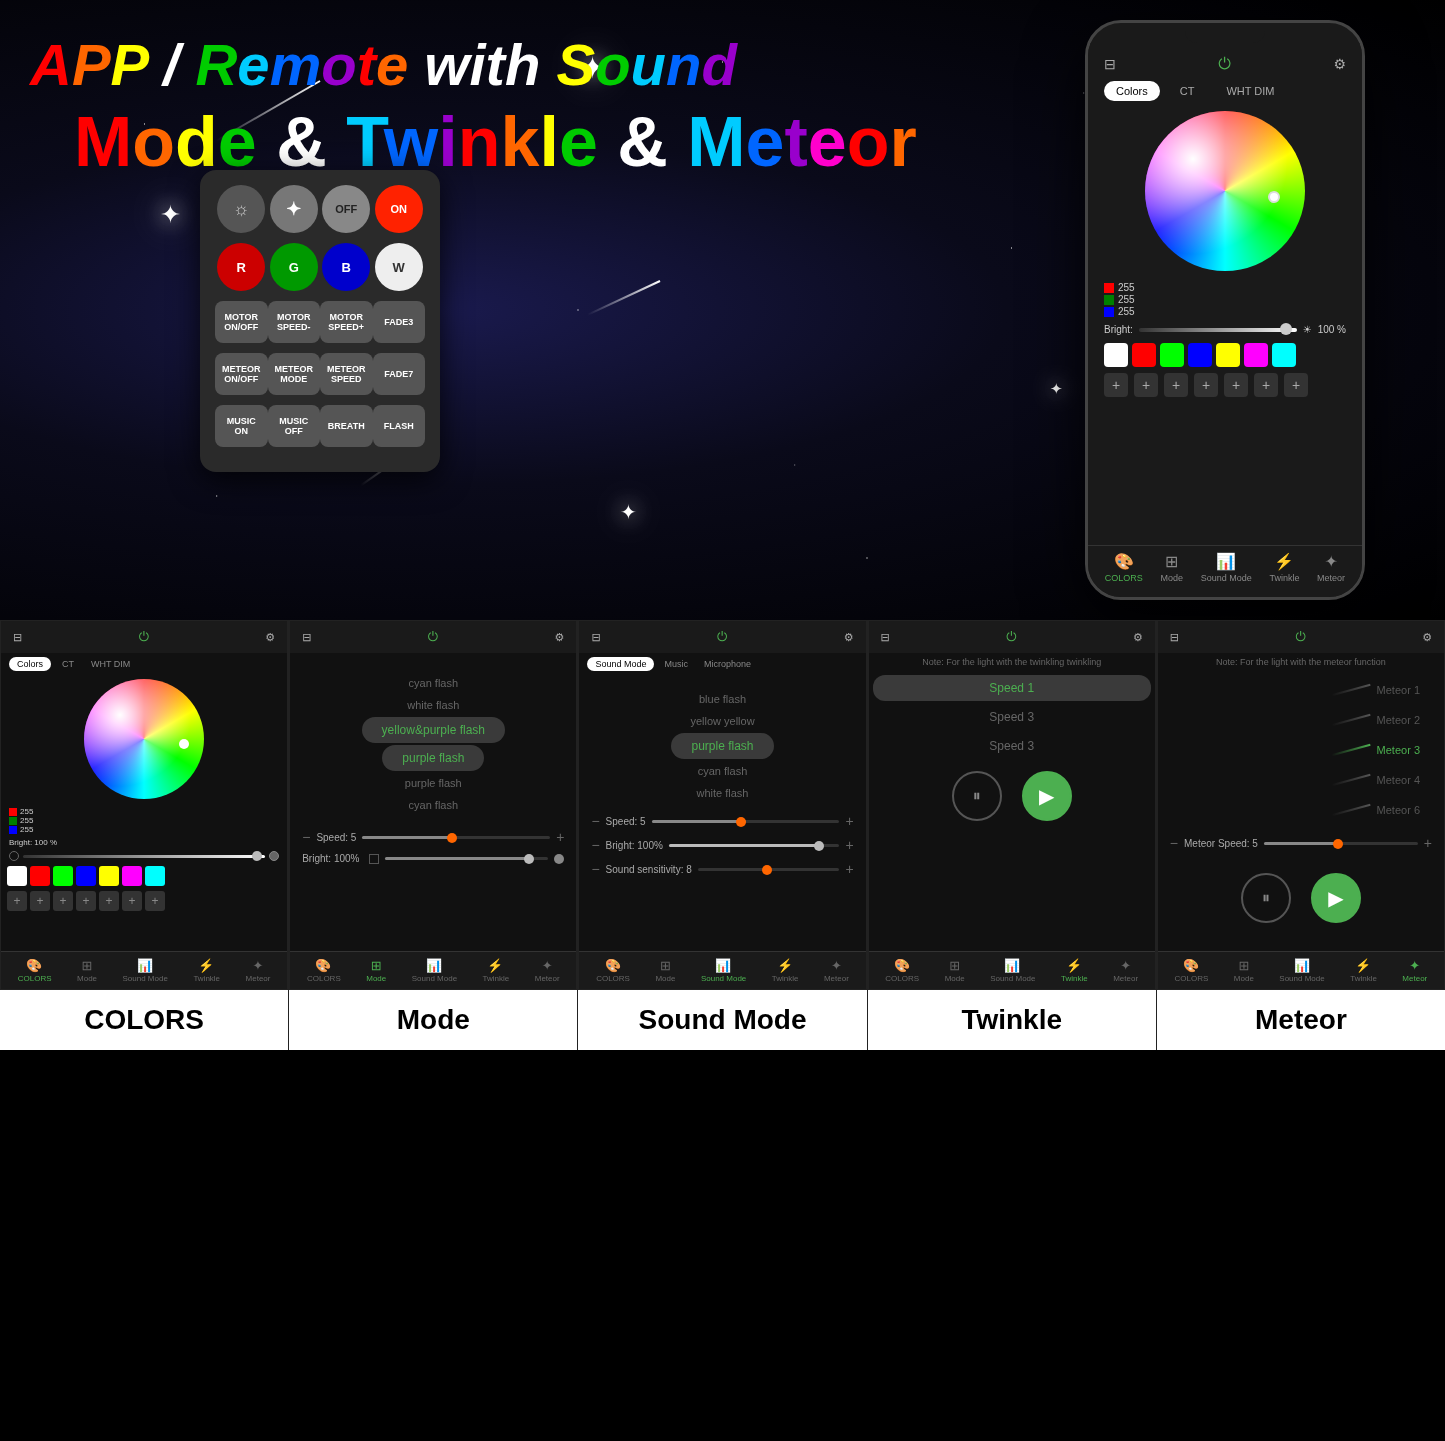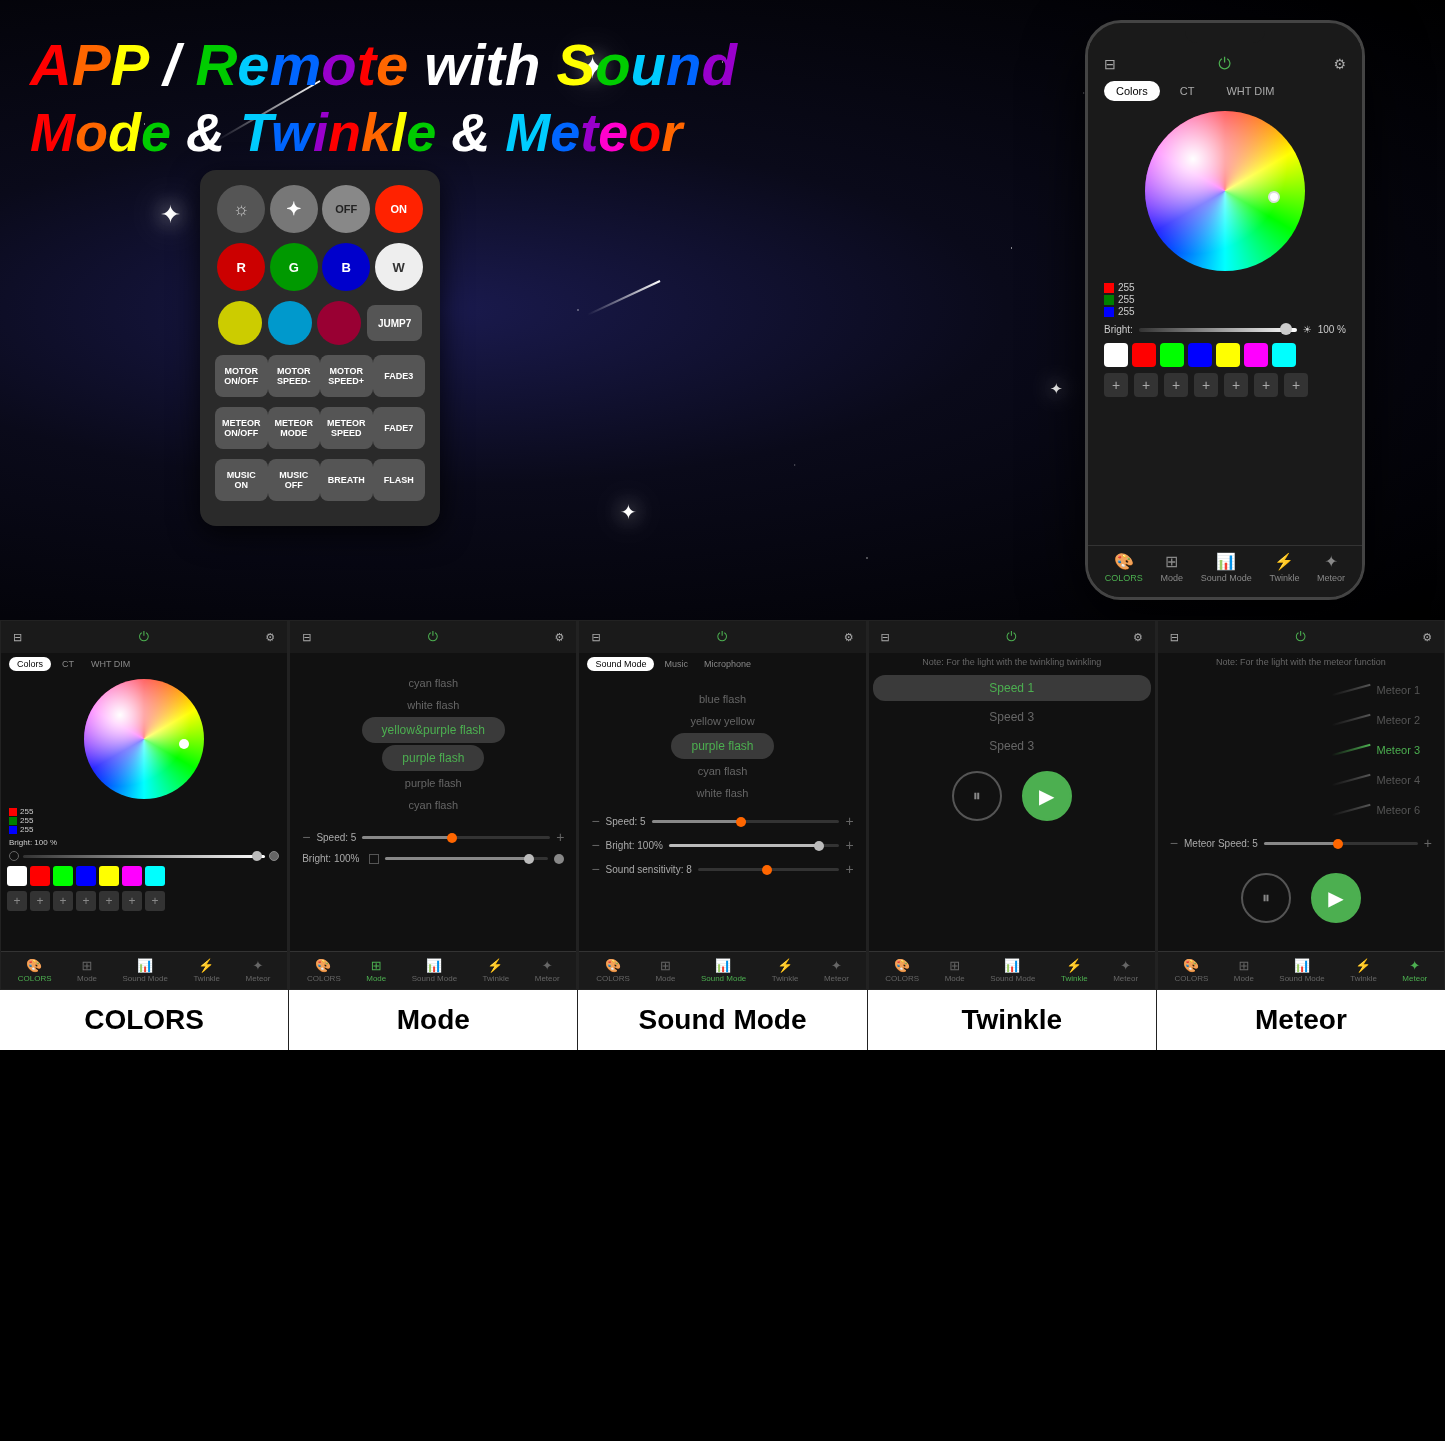--- a/index.html
+++ b/index.html
@@ -70,24 +70,24 @@
       line-height: 1.2;
     }
 
     .title-line1 {
       font-size: 58px;
       font-weight: 900;
       font-style: italic;
       font-family: 'Arial Black', Arial, sans-serif;
     }
     .title-line2 {
-      font-size: 54px;
+      font-size: 70px;
       font-weight: 900;
-      font-style: italic;
       font-family: 'Arial Black', Arial, sans-serif;
+      margin-left: 44px;
     }
 
     
     .t-red { color: #ff0000; }
     .t-orange { color: #ff6600; }
     .t-yellow { color: #ffff00; }
     .t-green { color: #00cc00; }
     .t-cyan { color: #00ccff; }
     .t-blue { color: #0066ff; }
     .t-purple { color: #9900cc; }
@@ -639,26 +639,20 @@
     </div>
 
     <div class="remote-row">
       <button class="remote-btn btn-red">R</button>
       <button class="remote-btn btn-green">G</button>
       <button class="remote-btn btn-blue">B</button>
       <button class="remote-btn btn-white">W</button>
     </div>
 
 
-    <div class="remote-row">
-      <button class="remote-btn btn-yellow"></button>
-      <button class="remote-btn btn-sky"></button>
-      <button class="remote-btn btn-crimson"></button>
-      <button class="remote-btn btn-label">JUMP7</button>
-    </div>
 
     <div class="remote-row">
       <button class="remote-btn-rect">MOTOR<br>ON/OFF</button>
       <button class="remote-btn-rect">MOTOR<br>SPEED-</button>
       <button class="remote-btn-rect">MOTOR<br>SPEED+</button>
       <button class="remote-btn-rect">FADE3</button>
     </div>
 
     <div class="remote-row">
       <button class="remote-btn-rect">METEOR<br>ON/OFF</button>

